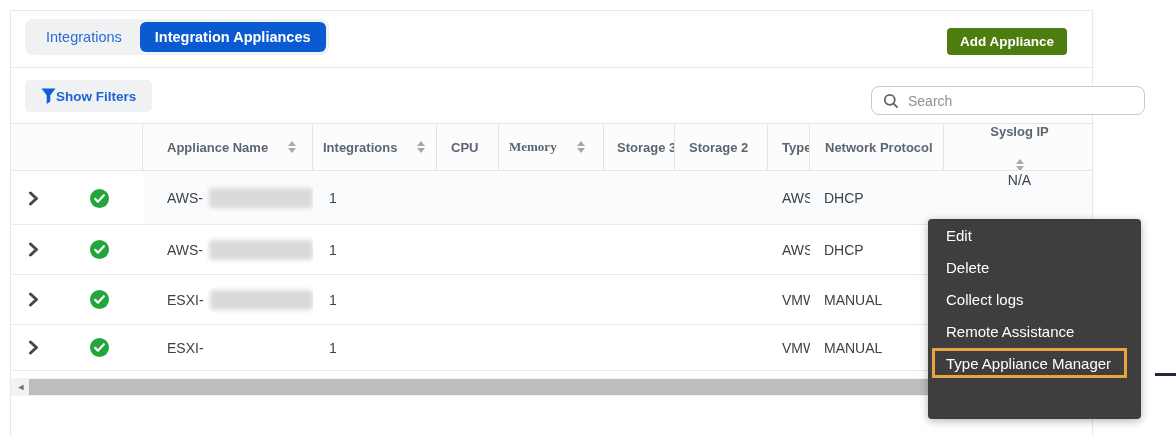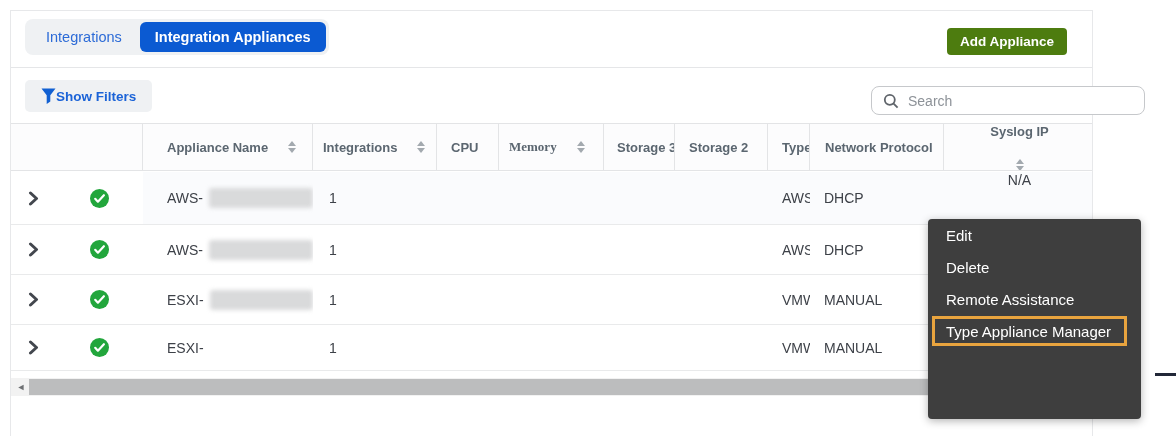--- a/index.html
+++ b/index.html
@@ -280,20 +280,21 @@
 
     <div class="hscroll">
       <div class="hs-arrow hs-left">◄</div>
       <div class="hs-thumb"></div>
       <div class="hs-arrow hs-right">►</div>
     </div>
 
     <div class="menu">
       <div class="mitem">Edit</div>
       <div class="mitem">Delete</div>
+      <div class="mitem">Collect logs</div>
       <div class="mitem">Remote Assistance</div>
       <div class="mitem highlighted">Type Appliance Manager</div>
     </div>
 
   </div>
 
   <div class="edge-line"></div>
 </div>
 
 </body></html>

